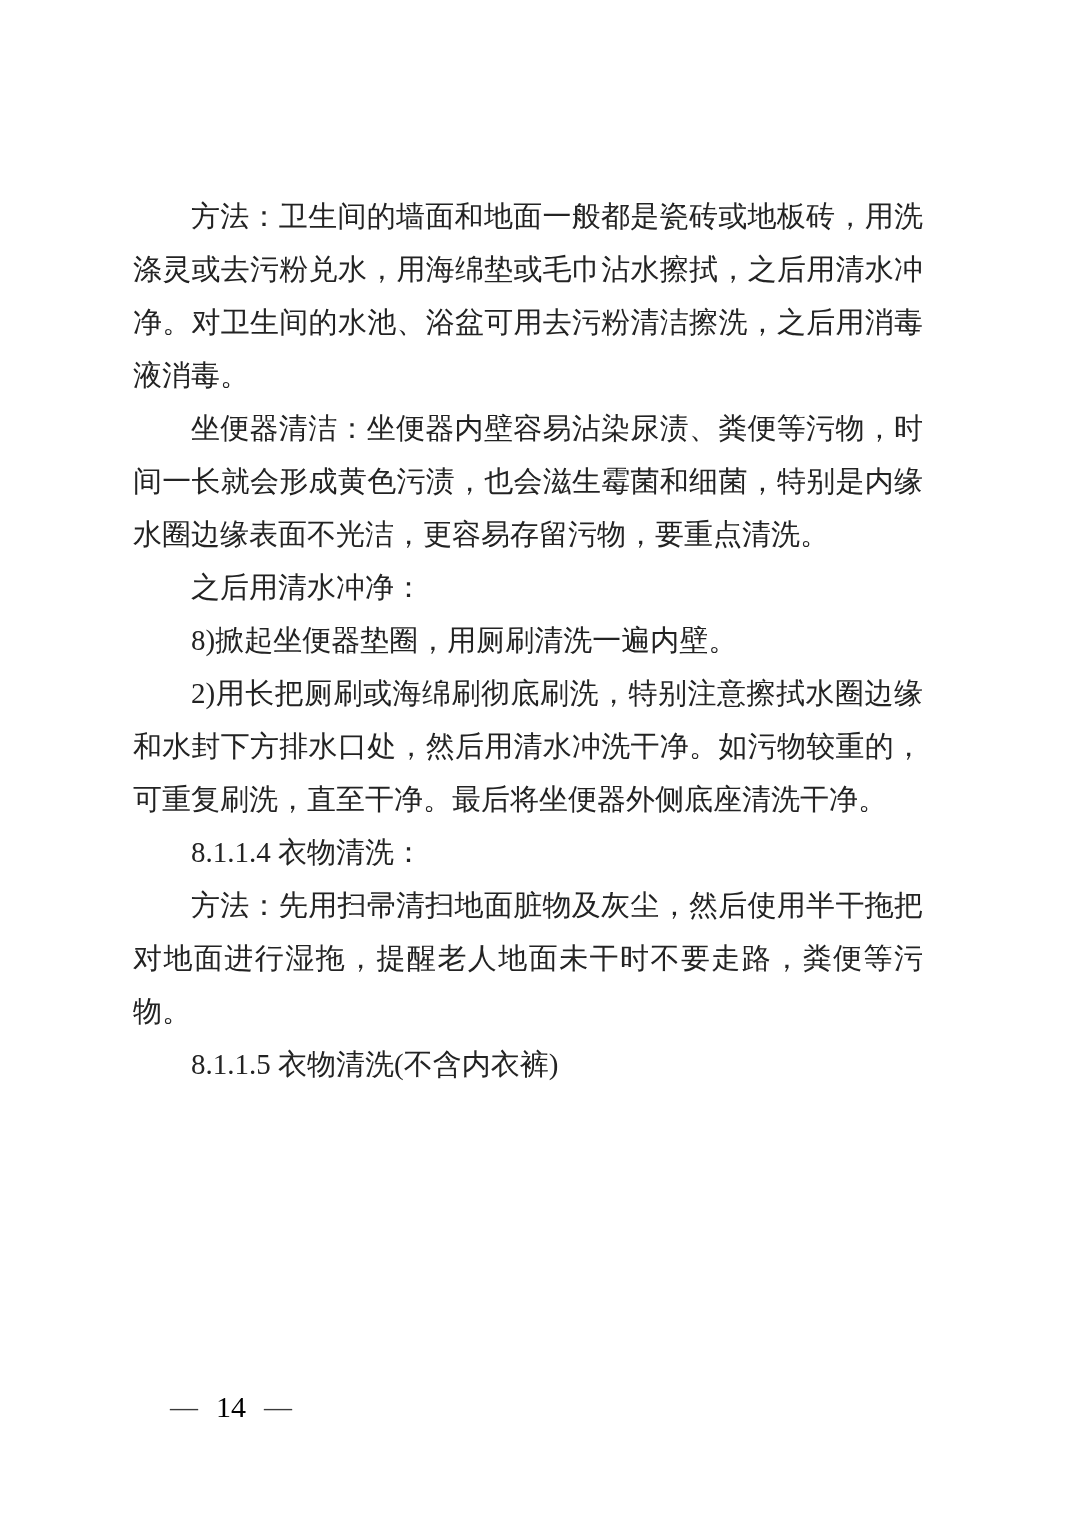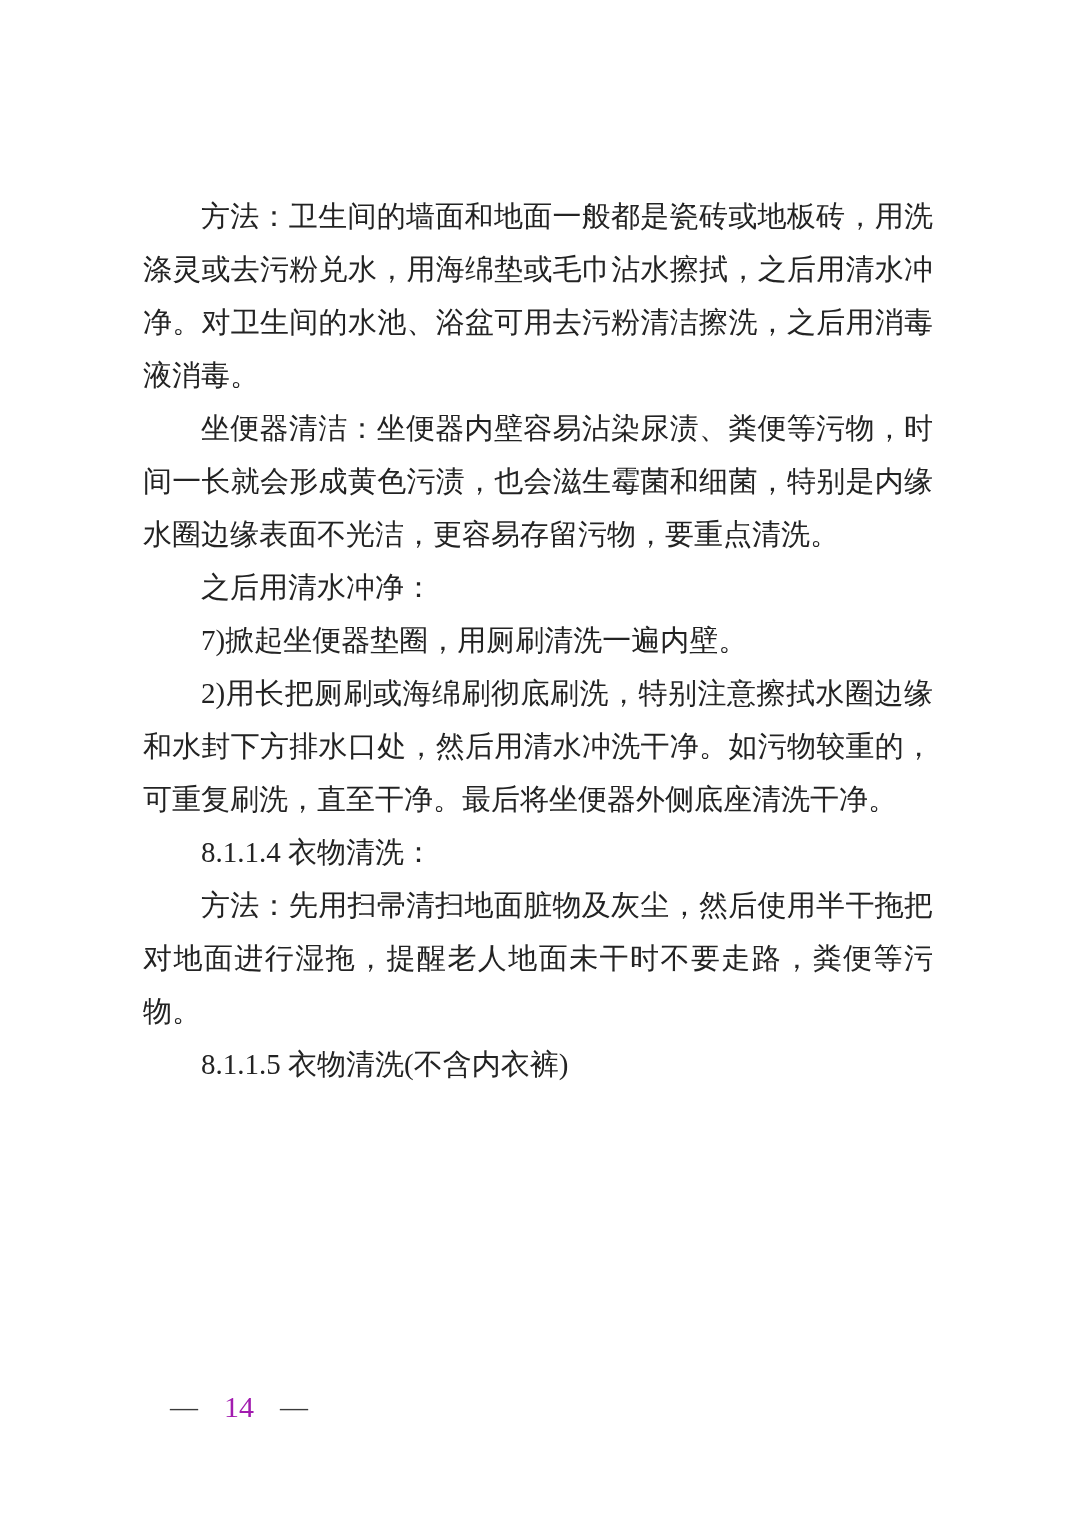--- a/index.html
+++ b/index.html
@@ -11,21 +11,21 @@
     position: relative;
     width: 1074px;
     height: 1518px;
     background: #ffffff;
     overflow: hidden;
     font-family: "Liberation Serif", "DejaVu Serif", serif;
     color: #232323;
   }
   .content {
     position: absolute;
-    left: 143px;
+    left: 133px;
     top: 190px;
     width: 790px;
   }
   .content p {
     margin: 0;
     padding: 0;
     font-size: 29px;
     line-height: 53px;
     text-align: justify;
     text-justify: inter-ideograph;
@@ -41,35 +41,35 @@
     line-height: 34px;
     color: #3a3a3a;
     display: flex;
     align-items: center;
   }
   .footer .dash {
     letter-spacing: 0;
     font-size: 28px;
   }
   .footer .page-num {
-    margin: 0 26px;
+    margin: 0 18px;
     font-size: 30px;
-    color: #a21caf;
+    color: #000000;
   }
 </style>
 </head>
 <body>
 
 <div class="page">
 
   <div class="content">
     <p>方法：卫生间的墙面和地面一般都是瓷砖或地板砖，用洗涤灵或去污粉兑水，用海绵垫或毛巾沾水擦拭，之后用清水冲净。对卫生间的水池、浴盆可用去污粉清洁擦洗，之后用消毒液消毒。</p>
     <p>坐便器清洁：坐便器内壁容易沾染尿渍、粪便等污物，时间一长就会形成黄色污渍，也会滋生霉菌和细菌，特别是内缘水圈边缘表面不光洁，更容易存留污物，要重点清洗。</p>
     <p>之后用清水冲净：</p>
-    <p>7)掀起坐便器垫圈，用厕刷清洗一遍内壁。</p>
+    <p>8)掀起坐便器垫圈，用厕刷清洗一遍内壁。</p>
     <p>2)用长把厕刷或海绵刷彻底刷洗，特别注意擦拭水圈边缘和水封下方排水口处，然后用清水冲洗干净。如污物较重的，可重复刷洗，直至干净。最后将坐便器外侧底座清洗干净。</p>
     <p>8.1.1.4 衣物清洗：</p>
     <p>方法：先用扫帚清扫地面脏物及灰尘，然后使用半干拖把对地面进行湿拖，提醒老人地面未干时不要走路，粪便等污物。</p>
     <p>8.1.1.5 衣物清洗(不含内衣裤)</p>
   </div>
 
   <div class="footer">
     <span class="dash">—</span>
     <span class="page-num">14</span>
     <span class="dash">—</span>

